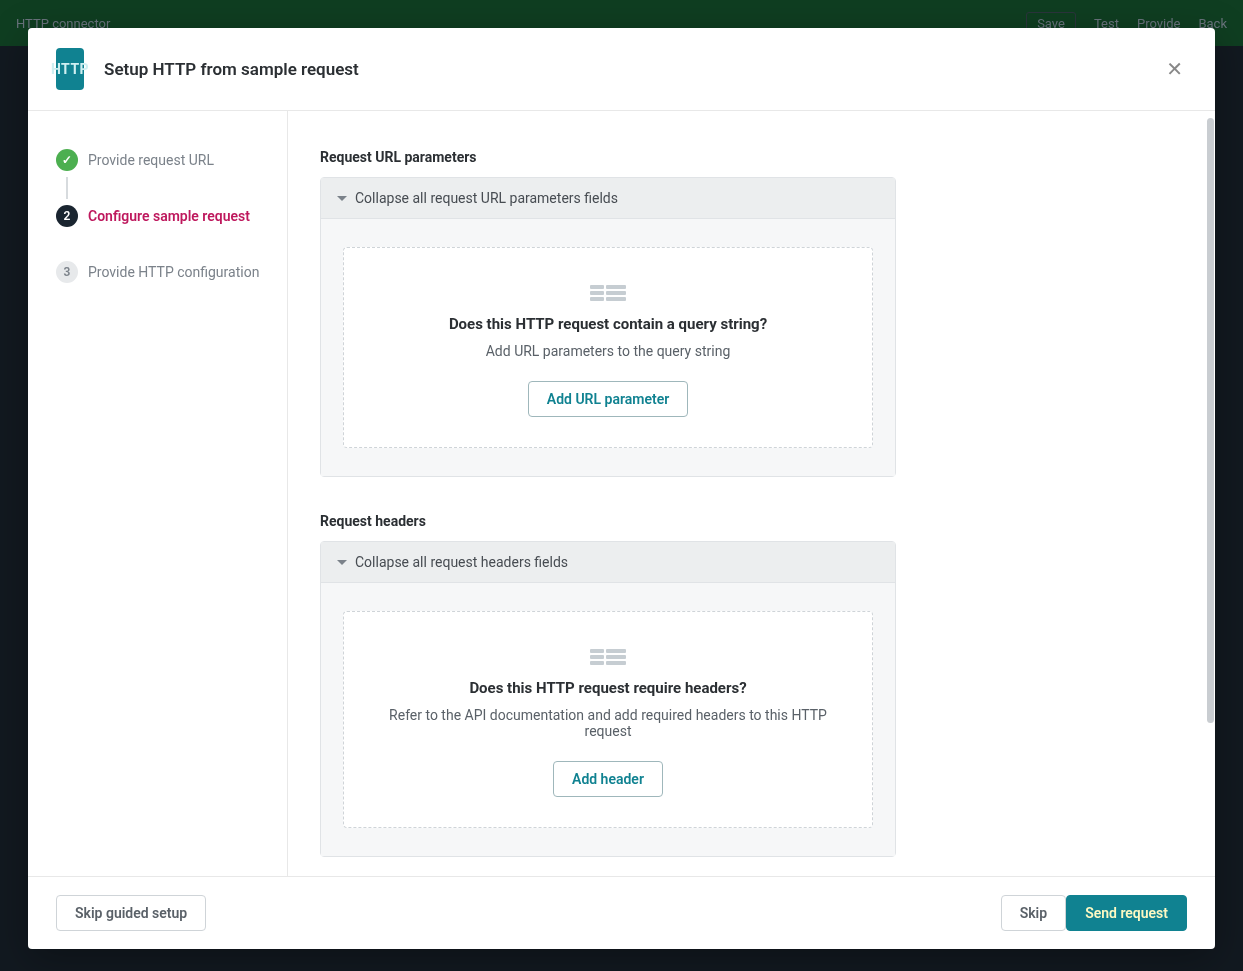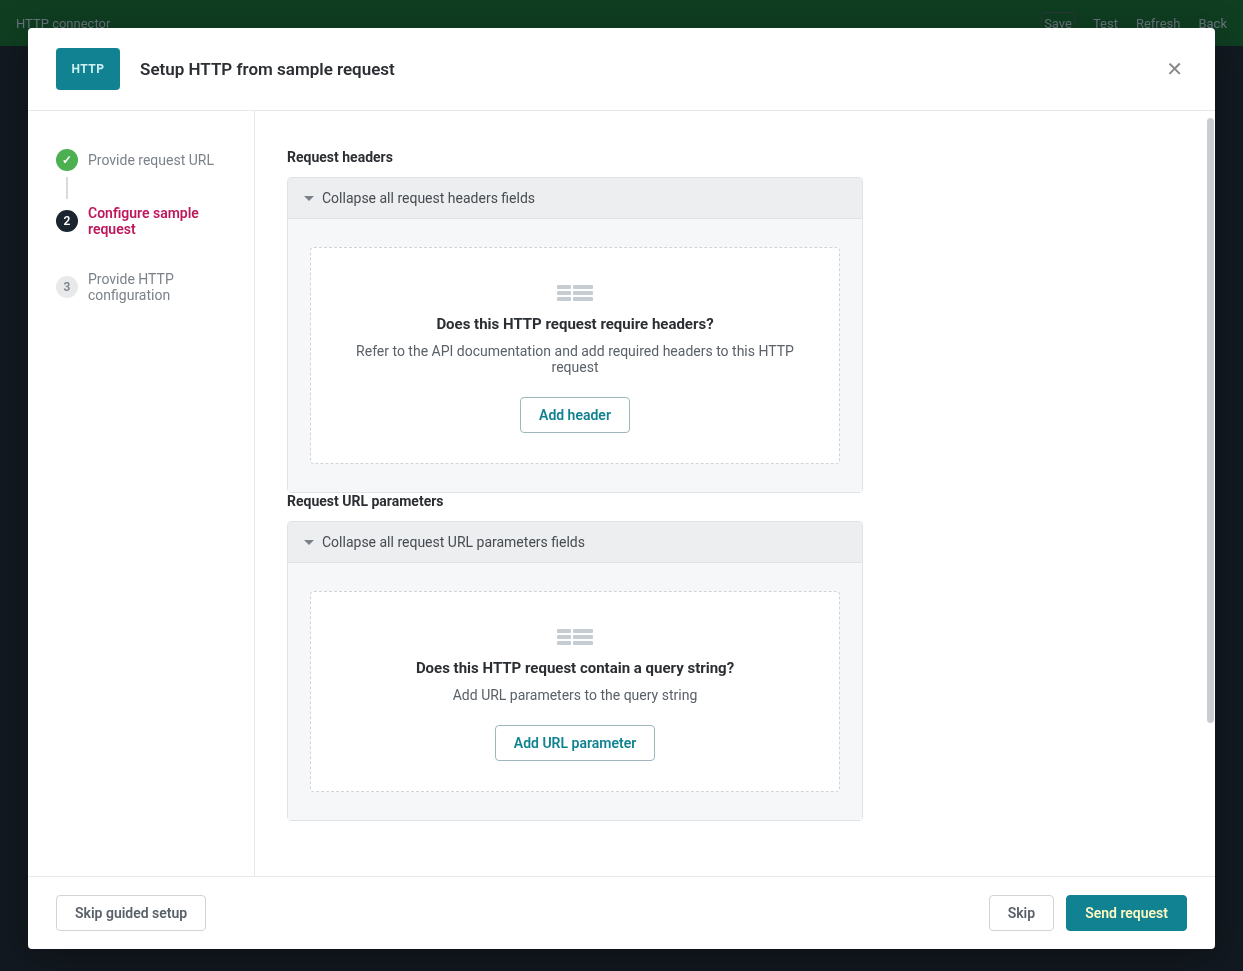--- a/index.html
+++ b/index.html
@@ -19,21 +19,21 @@
   background: #14532d;
   display: flex;
   align-items: center;
   padding: 0 16px;
   color: #8c9aa6;
   font-size: 13px;
 }
 .bg-topbar .left { flex: 1; }
 .bg-topbar .right { display: flex; gap: 18px; align-items: center; }
 .bg-topbar .btn-save {
-  padding: 3px 2px;
+  padding: 3px 10px;
   border: 1px solid #3a4651;
   border-radius: 3px;
 }
 .modal-overlay {
   position: absolute;
   inset: 0;
   background: rgba(0,0,0,0.25);
 }
 .modal {
   position: absolute;
@@ -45,28 +45,28 @@
   flex-direction: column;
   overflow: hidden;
 }
 .modal-header {
   display: flex;
   align-items: center;
   padding: 20px 28px;
   border-bottom: 1px solid #e8e8e8;
 }
 .modal-header .icon-box {
-  width: 64px; height: 42px;
+  width: 28px; height: 42px;
   background: #108291;
   color: #cfeff1;
   border-radius: 4px;
   display: flex;
   align-items: center;
   justify-content: center;
-  font-size: 12px;
+  font-size: 14px;
   font-weight: 700;
   letter-spacing: 0.5px;
   margin-right: 20px;
 }
 .modal-header h1 {
   font-size: 17px;
   font-weight: 600;
   color: #2b2f33;
 }
 .modal-header .close {
@@ -75,21 +75,21 @@
   color: #888;
   cursor: pointer;
   padding: 4px;
 }
 .modal-body {
   flex: 1;
   display: flex;
   overflow: hidden;
 }
 .wizard-sidebar {
-  width: 227px;
+  width: 260px;
   padding: 38px 22px 22px 28px;
   border-right: 1px solid #e8e8e8;
 }
 .step {
   display: flex;
   align-items: center;
   gap: 10px;
   margin-bottom: 6px;
 }
 .step .circle {
@@ -211,21 +211,20 @@
 .btn-teal {
   color: #fef9c3;
   background: #108291;
   border: 1px solid #108291;
 }
 .modal-footer {
   border-top: 1px solid #e8e8e8;
   padding: 18px 28px;
   display: flex;
   align-items: flex-start;
-  gap: 12px;
 }
 .modal-footer .spacer { flex: 1; }
 .content::-webkit-scrollbar { width: 8px; }
 .content::-webkit-scrollbar-track { background: transparent; }
 .content::-webkit-scrollbar-thumb { background: #cfd4d8; border-radius: 4px; }
 .modal-scrollbar {
   position: absolute;
   right: 0;
   top: 90px;
   bottom: 75px;
@@ -241,21 +240,21 @@
 }
 </style>
 </head>
 <body>
 
 <div class="bg-topbar">
   <div class="left">HTTP connector</div>
   <div class="right">
     <span class="btn-save">Save</span>
     <span>Test</span>
-    <span>Refresh</span>
+    <span>Provide</span>
     <span>Back</span>
   </div>
 </div>
 
 <div class="modal-overlay"></div>
 
 <div class="modal">
 
   <div class="modal-header">
     <div class="icon-box">HTTP</div>
@@ -282,20 +281,49 @@
       <div class="connector" style="background:transparent;"></div>
       <div class="step pending">
         <div class="circle">3</div>
         <div class="label">Provide HTTP configuration</div>
       </div>
     </div>
 
     <div class="content">
 
       <div>
+        <div class="section-title">Request URL parameters</div>
+        <div class="panel">
+          <div class="panel-header">
+            <span class="arrow"></span>
+            <span>Collapse all request URL parameters fields</span>
+          </div>
+          <div class="panel-body">
+            <div class="empty-card">
+              <div class="empty-icon">
+                <div class="col">
+                    <div class="cell a"></div>
+                    <div class="cell a"></div>
+                    <div class="cell a"></div>
+                  </div>
+                <div class="col">
+                    <div class="cell b"></div>
+                    <div class="cell b"></div>
+                    <div class="cell b"></div>
+                  </div>
+              </div>
+              <h3>Does this HTTP request contain a query string?</h3>
+              <p>Add URL parameters to the query string</p>
+              <span class="btn btn-outline-teal">Add URL parameter</span>
+            </div>
+          </div>
+        </div>
+      </div>
+
+      <div>
         <div class="section-title">Request headers</div>
         <div class="panel" style="margin-bottom:0;">
           <div class="panel-header">
             <span class="arrow"></span>
             <span>Collapse all request headers fields</span>
           </div>
           <div class="panel-body">
             <div class="empty-card">
               <div class="empty-icon">
                 <div class="col">
@@ -310,49 +338,20 @@
                   </div>
               </div>
               <h3>Does this HTTP request require headers?</h3>
               <p>Refer to the API documentation and add required headers to this HTTP request</p>
               <span class="btn btn-outline-teal">Add header</span>
             </div>
           </div>
         </div>
       </div>
 
-      <div>
-        <div class="section-title">Request URL parameters</div>
-        <div class="panel">
-          <div class="panel-header">
-            <span class="arrow"></span>
-            <span>Collapse all request URL parameters fields</span>
-          </div>
-          <div class="panel-body">
-            <div class="empty-card">
-              <div class="empty-icon">
-                <div class="col">
-                    <div class="cell a"></div>
-                    <div class="cell a"></div>
-                    <div class="cell a"></div>
-                  </div>
-                <div class="col">
-                    <div class="cell b"></div>
-                    <div class="cell b"></div>
-                    <div class="cell b"></div>
-                  </div>
-              </div>
-              <h3>Does this HTTP request contain a query string?</h3>
-              <p>Add URL parameters to the query string</p>
-              <span class="btn btn-outline-teal">Add URL parameter</span>
-            </div>
-          </div>
-        </div>
-      </div>
-
     </div>
 
   </div>
 
   <div class="modal-footer">
     <span class="btn btn-outline-gray">Skip guided setup</span>
     <span class="spacer"></span>
     <span class="btn btn-outline-gray">Skip</span>
     <span class="btn btn-teal">Send request</span>
   </div>

